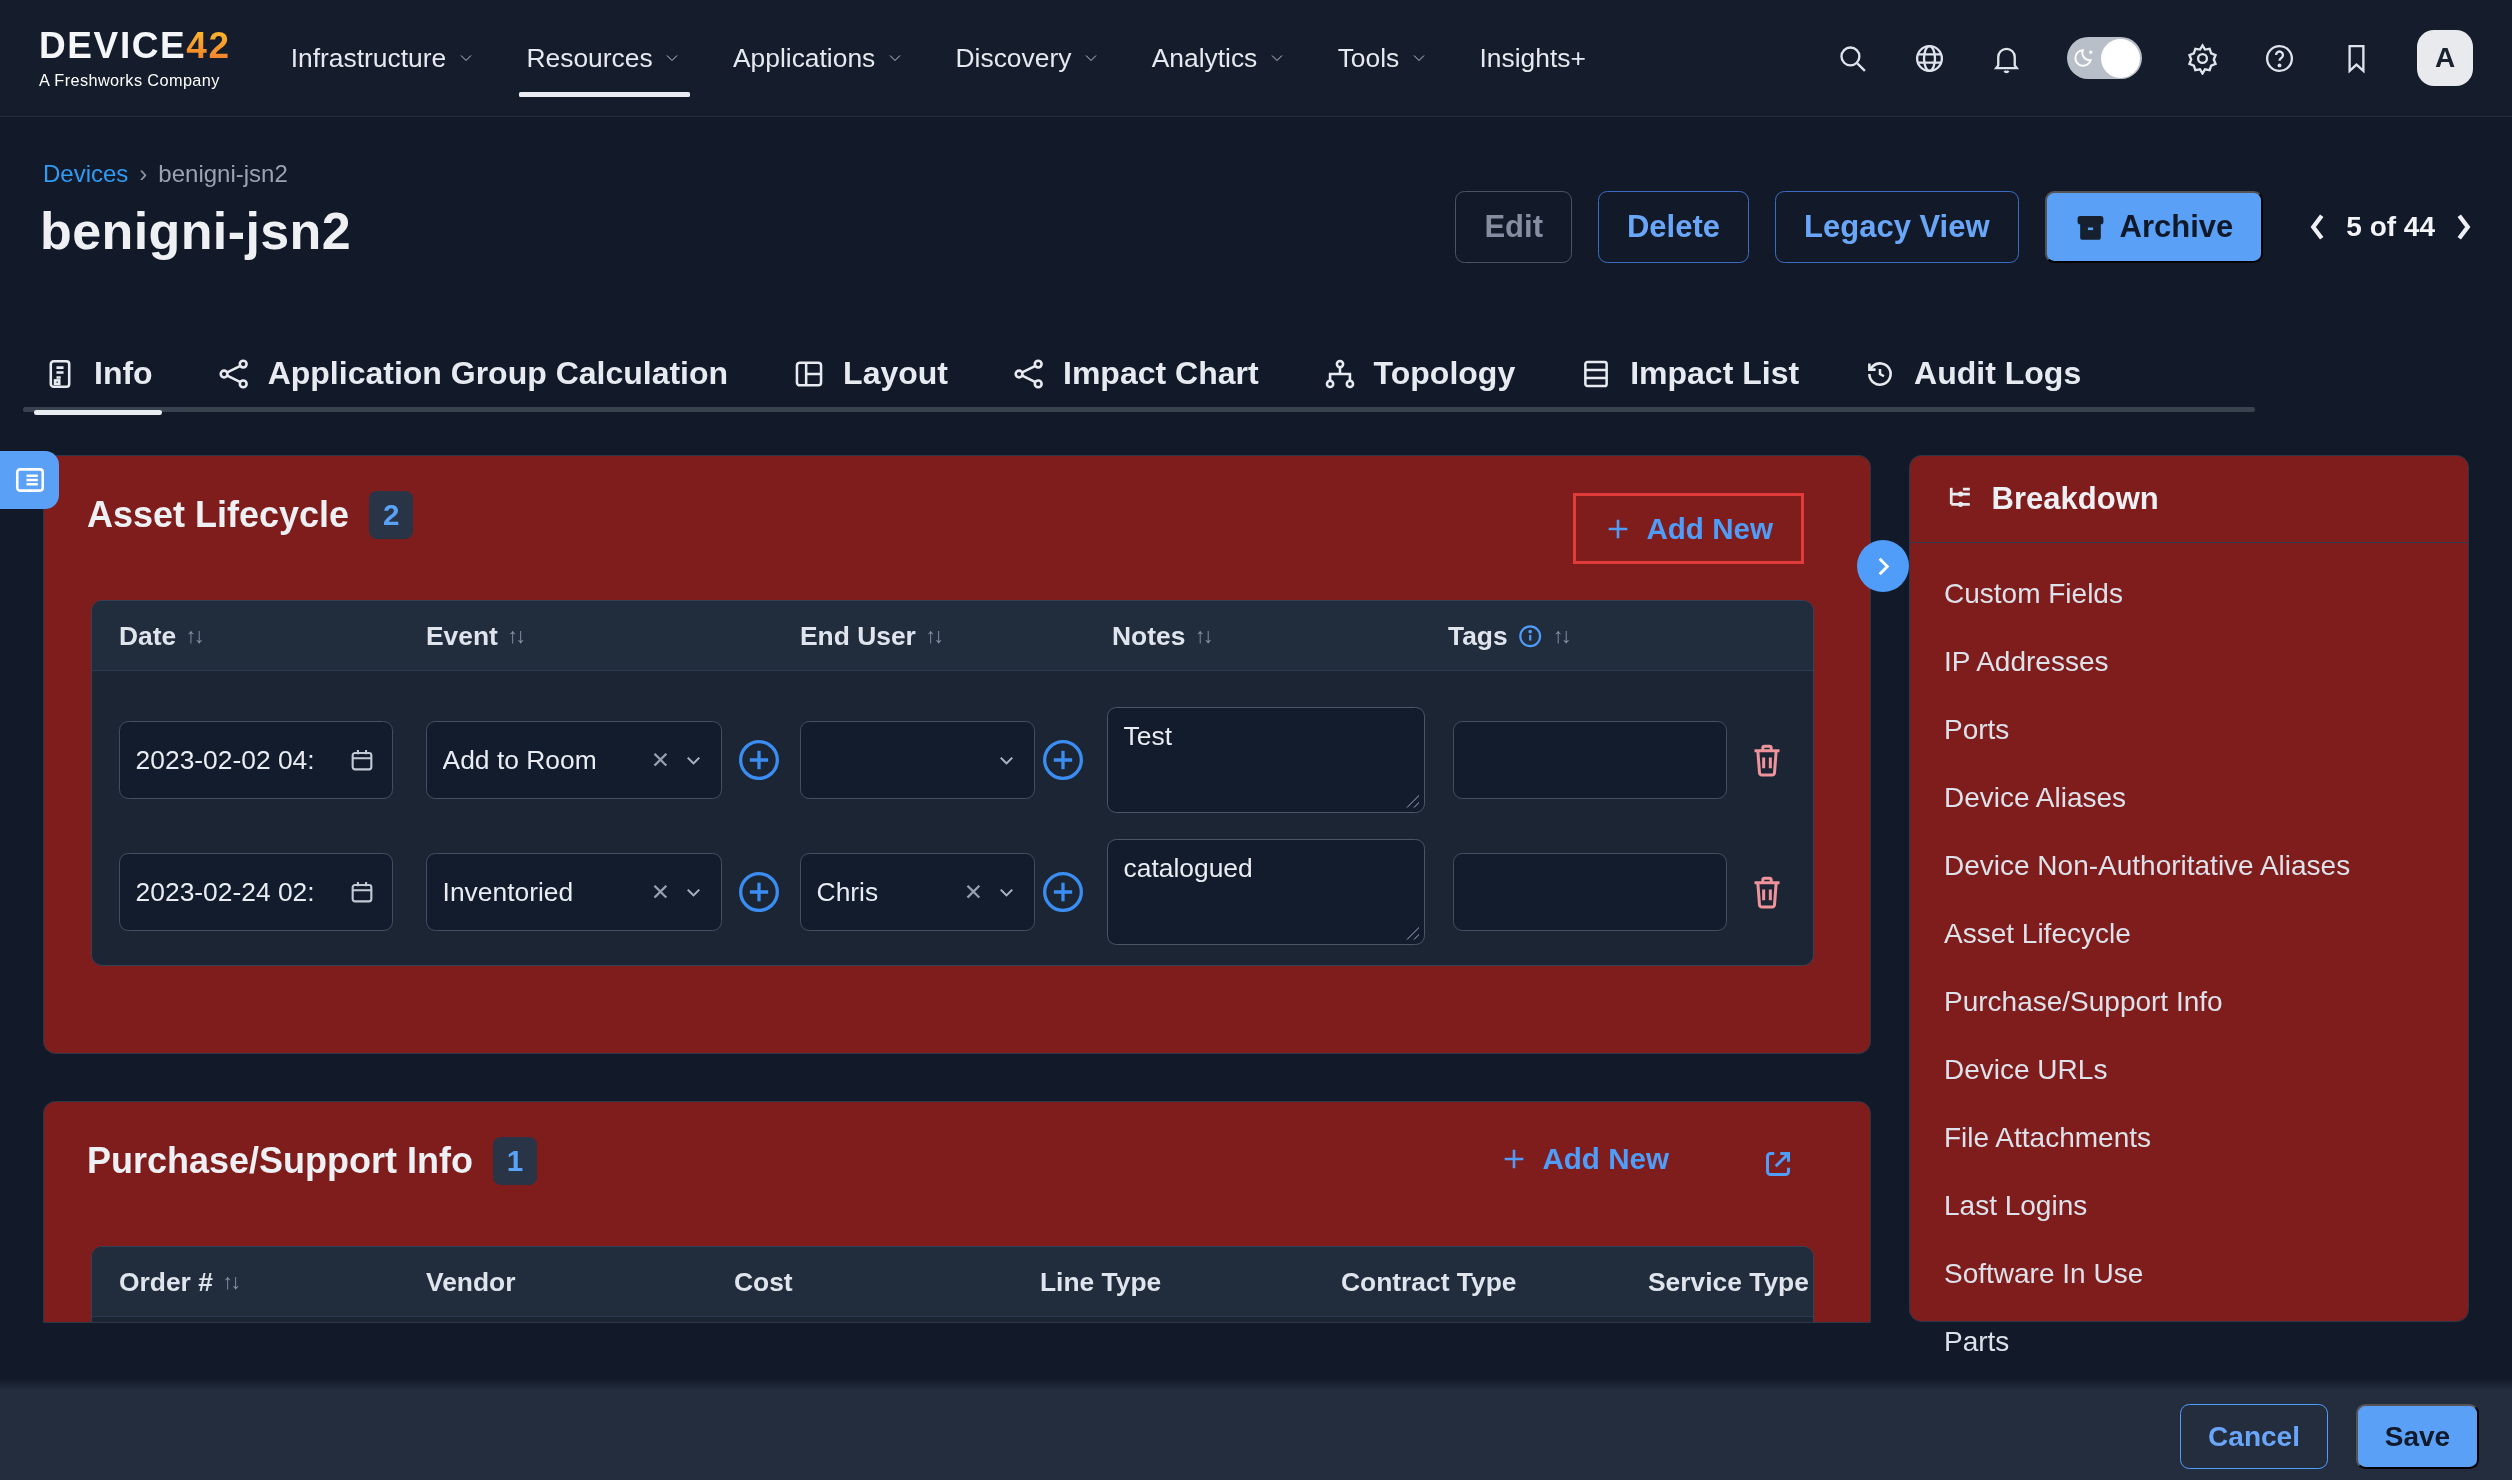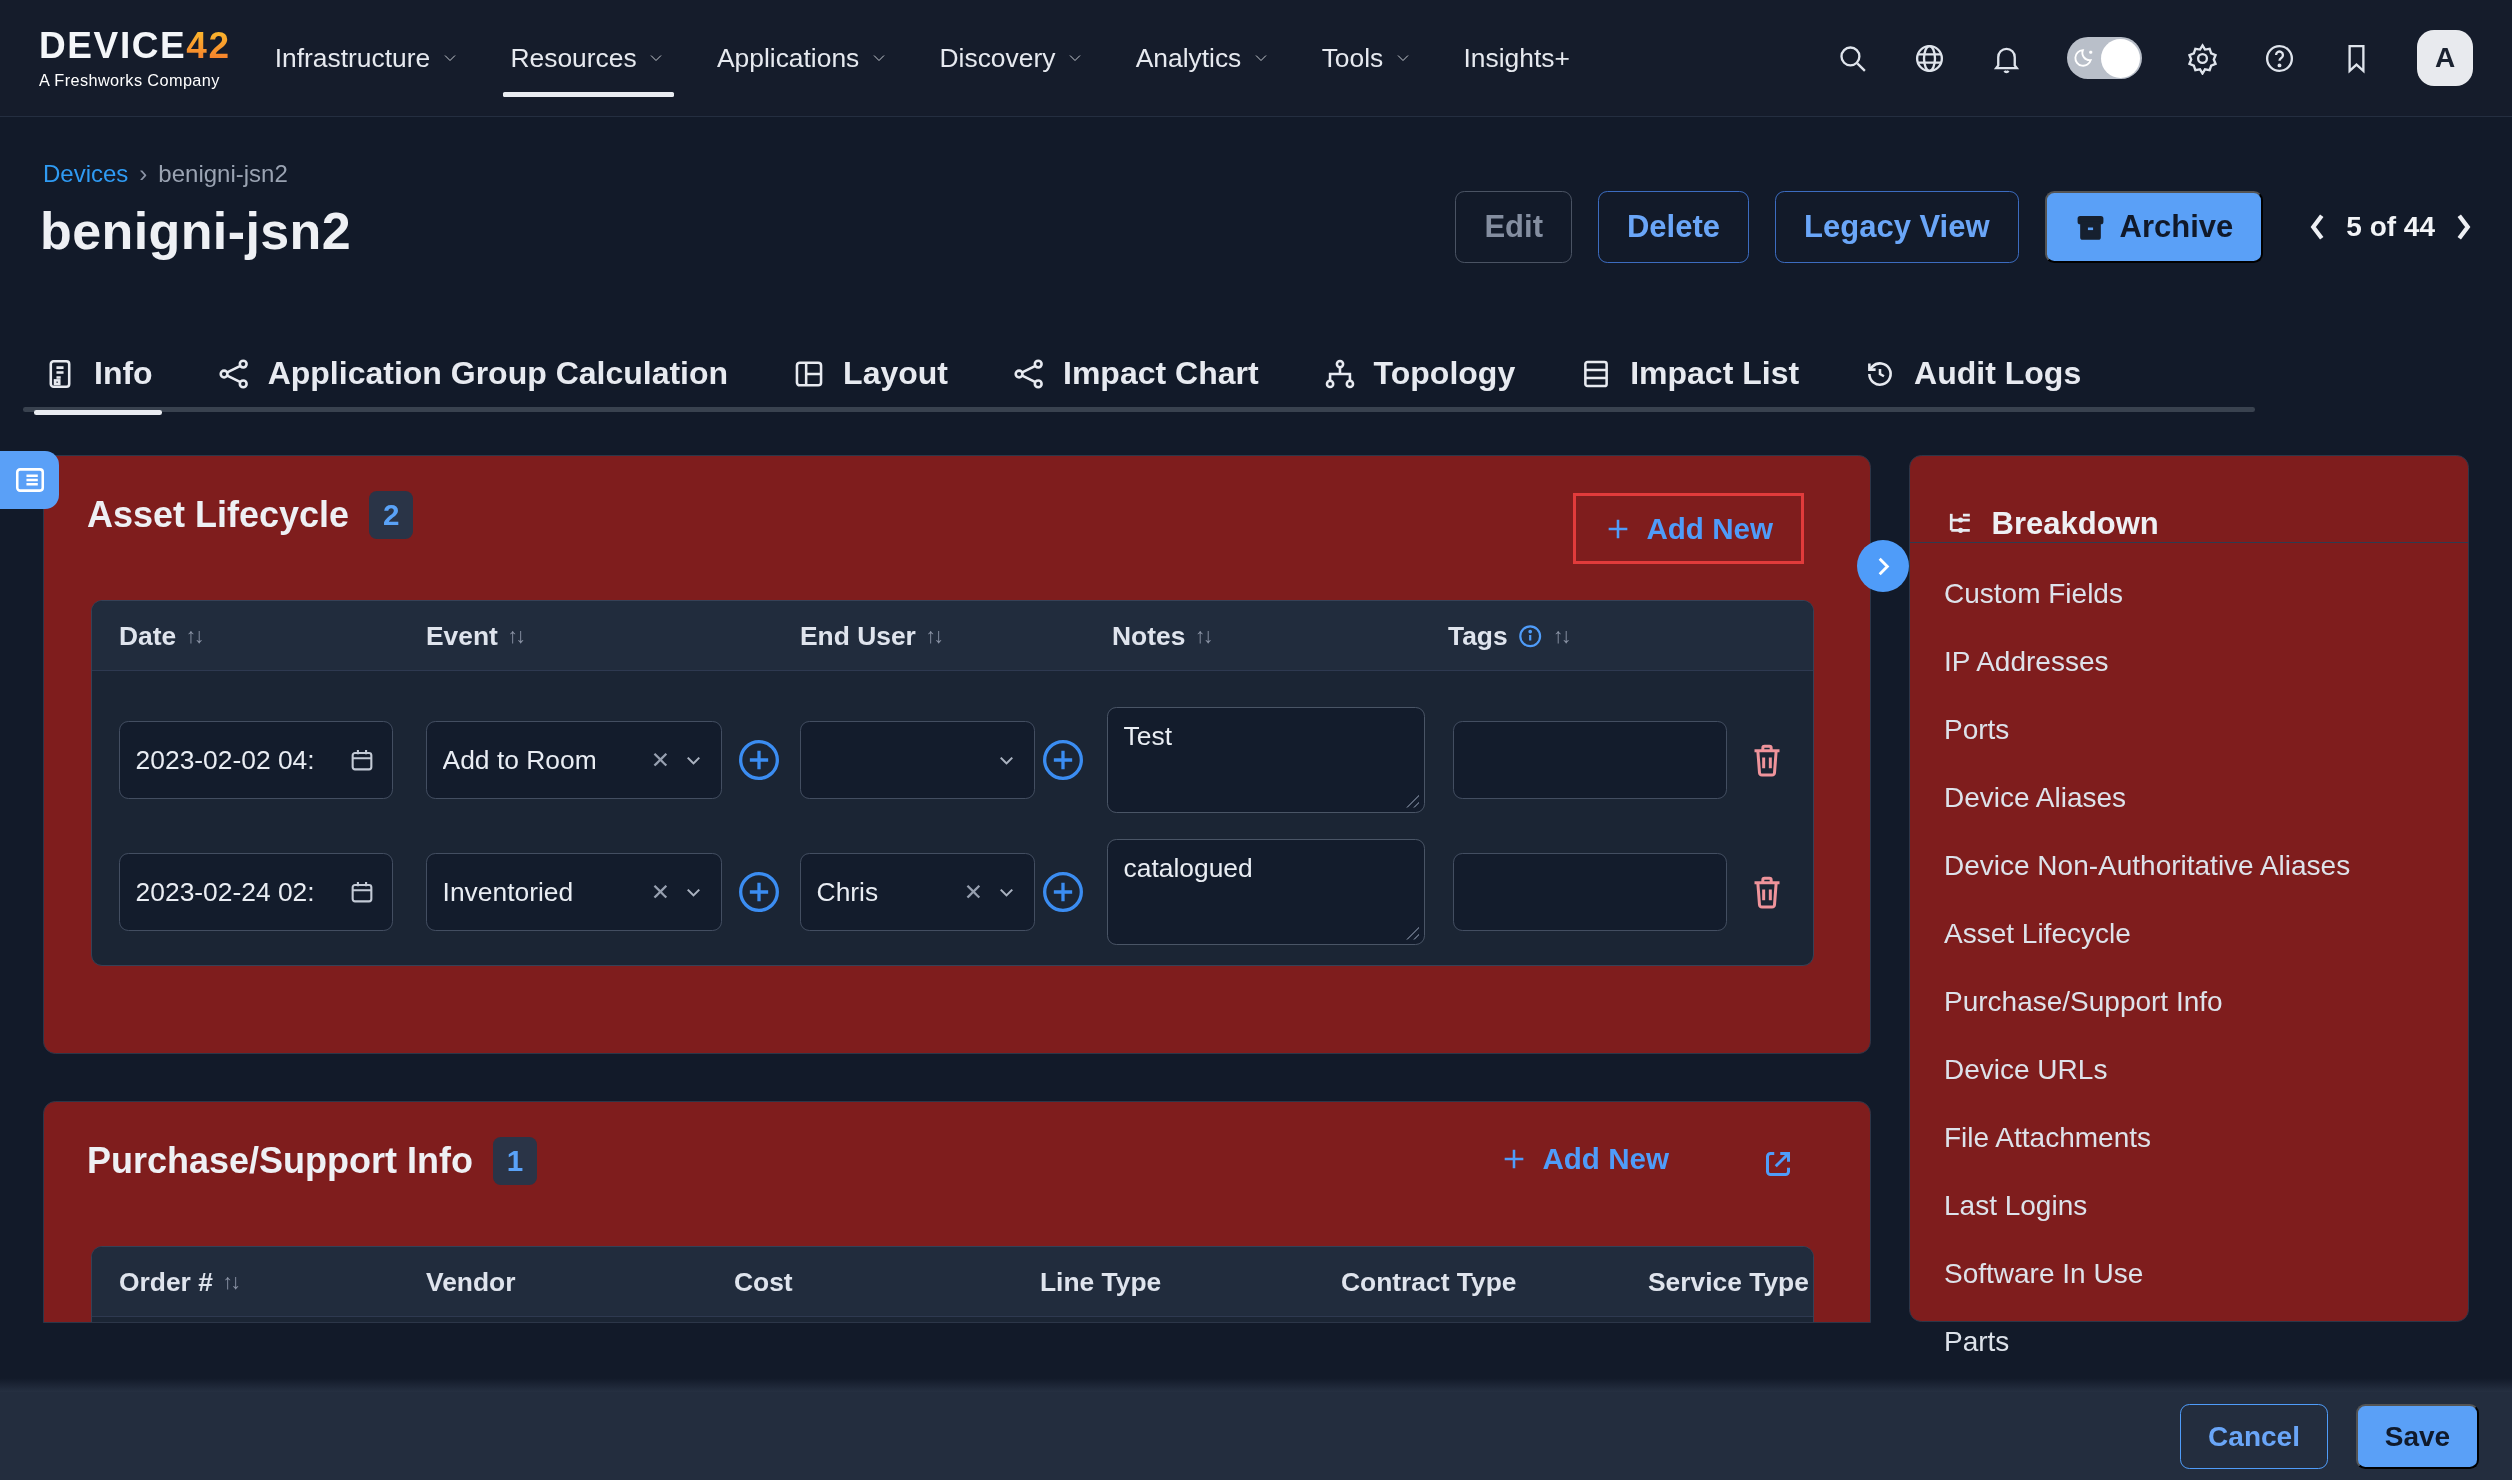--- a/index.html
+++ b/index.html
@@ -3,21 +3,21 @@
 <meta charset="utf-8">
 <style>
   * { margin:0; padding:0; box-sizing:border-box; }
   html,body { background:#0c1322; }
   body { font-family:"Liberation Sans", sans-serif; }
   .screen { position:relative; width:2512px; height:1481px; background:#121a29; overflow:hidden; color:#e9ecf1; }
 
   
   .topnav { position:absolute; left:0; top:0; width:100%; height:117px; background:#151c2b;
             border-bottom:1.6px solid #242e40; display:flex; align-items:center; padding:0 39px; }
-  .logo { margin-right:44px; }
+  .logo { margin-right:60px; }
   .brand { font-size:37px; font-weight:800; letter-spacing:1.6px; color:#f4f6f9; line-height:1; }
   .brand .accent { background:linear-gradient(180deg,#fcc22d,#f4742c); -webkit-background-clip:text; background-clip:text; color:transparent; }
   .tagline { font-size:16.3px; font-weight:500; color:#ffffff; margin-top:7px; letter-spacing:0.4px; }
   .nav-items { display:flex; align-items:center; gap:51px; height:100%; }
   .nav-item { position:relative; display:flex; align-items:center; gap:9.3px; height:100%; cursor:pointer;
               font-size:26.4px; font-weight:500; color:#e6e9ef; }
   .nav-item .chev { width:20px; height:20px; stroke:#e6e9ef; }
   .nav-item.active::after { content:""; position:absolute; left:-7.8px; right:-7.8px; bottom:18.7px; height:5.4px; background:#e9ecf1; border-radius:1.6px; }
   .nav-right { margin-left:auto; display:flex; align-items:center; gap:44px; }
   .nav-icon { width:33px; height:33px; stroke:#dfe4ec; fill:none; stroke-width:1.7; cursor:pointer; }
@@ -102,21 +102,21 @@
         background:repeating-linear-gradient(135deg, transparent 0 3.1px, #5a6578 3.1px 4.7px);
         clip-path:polygon(100% 0, 100% 100%, 0 100%); }
 
   
   .panel-toggle { position:absolute; left:1857px; top:540px; width:52px; height:52px; border-radius:50%; background:#4f9cf9;
                   display:flex; align-items:center; justify-content:center; cursor:pointer; z-index:5; }
   .panel-toggle svg { width:23px; height:23px; stroke:#ffffff; stroke-width:3; fill:none; }
 
   
   .sidebar { left:1909px; top:455px; width:560px; height:867px; }
-  .sb-head { display:flex; align-items:flex-end; gap:15.6px; height:87px; padding:0 33px; border-bottom:1.2px solid #303b4f; }
+  .sb-head { display:flex; align-items:center; gap:15.6px; height:87px; padding:0 33px; border-bottom:1.2px solid #303b4f; }
   .sb-head svg { width:33px; height:33px; stroke:#e7eaf0; fill:none; stroke-width:2; }
   .sb-title { font-size:31px; font-weight:700; color:#eef0f4; }
   .sb-items { padding:17px 0; }
   .bd-item { padding:18px 34px; font-size:28px; color:#dde2ea; cursor:pointer; }
 
   
   .footer { position:absolute; left:0; top:1392px; width:100%; height:89px; background:#232d3e;
             display:flex; align-items:center; justify-content:flex-end; gap:28px; padding-right:33px; }
   .footer::before { content:""; position:absolute; left:0; top:-14px; width:100%; height:14px;
                     background:linear-gradient(180deg, rgba(18,26,41,0), rgba(40,50,68,.9)); }

